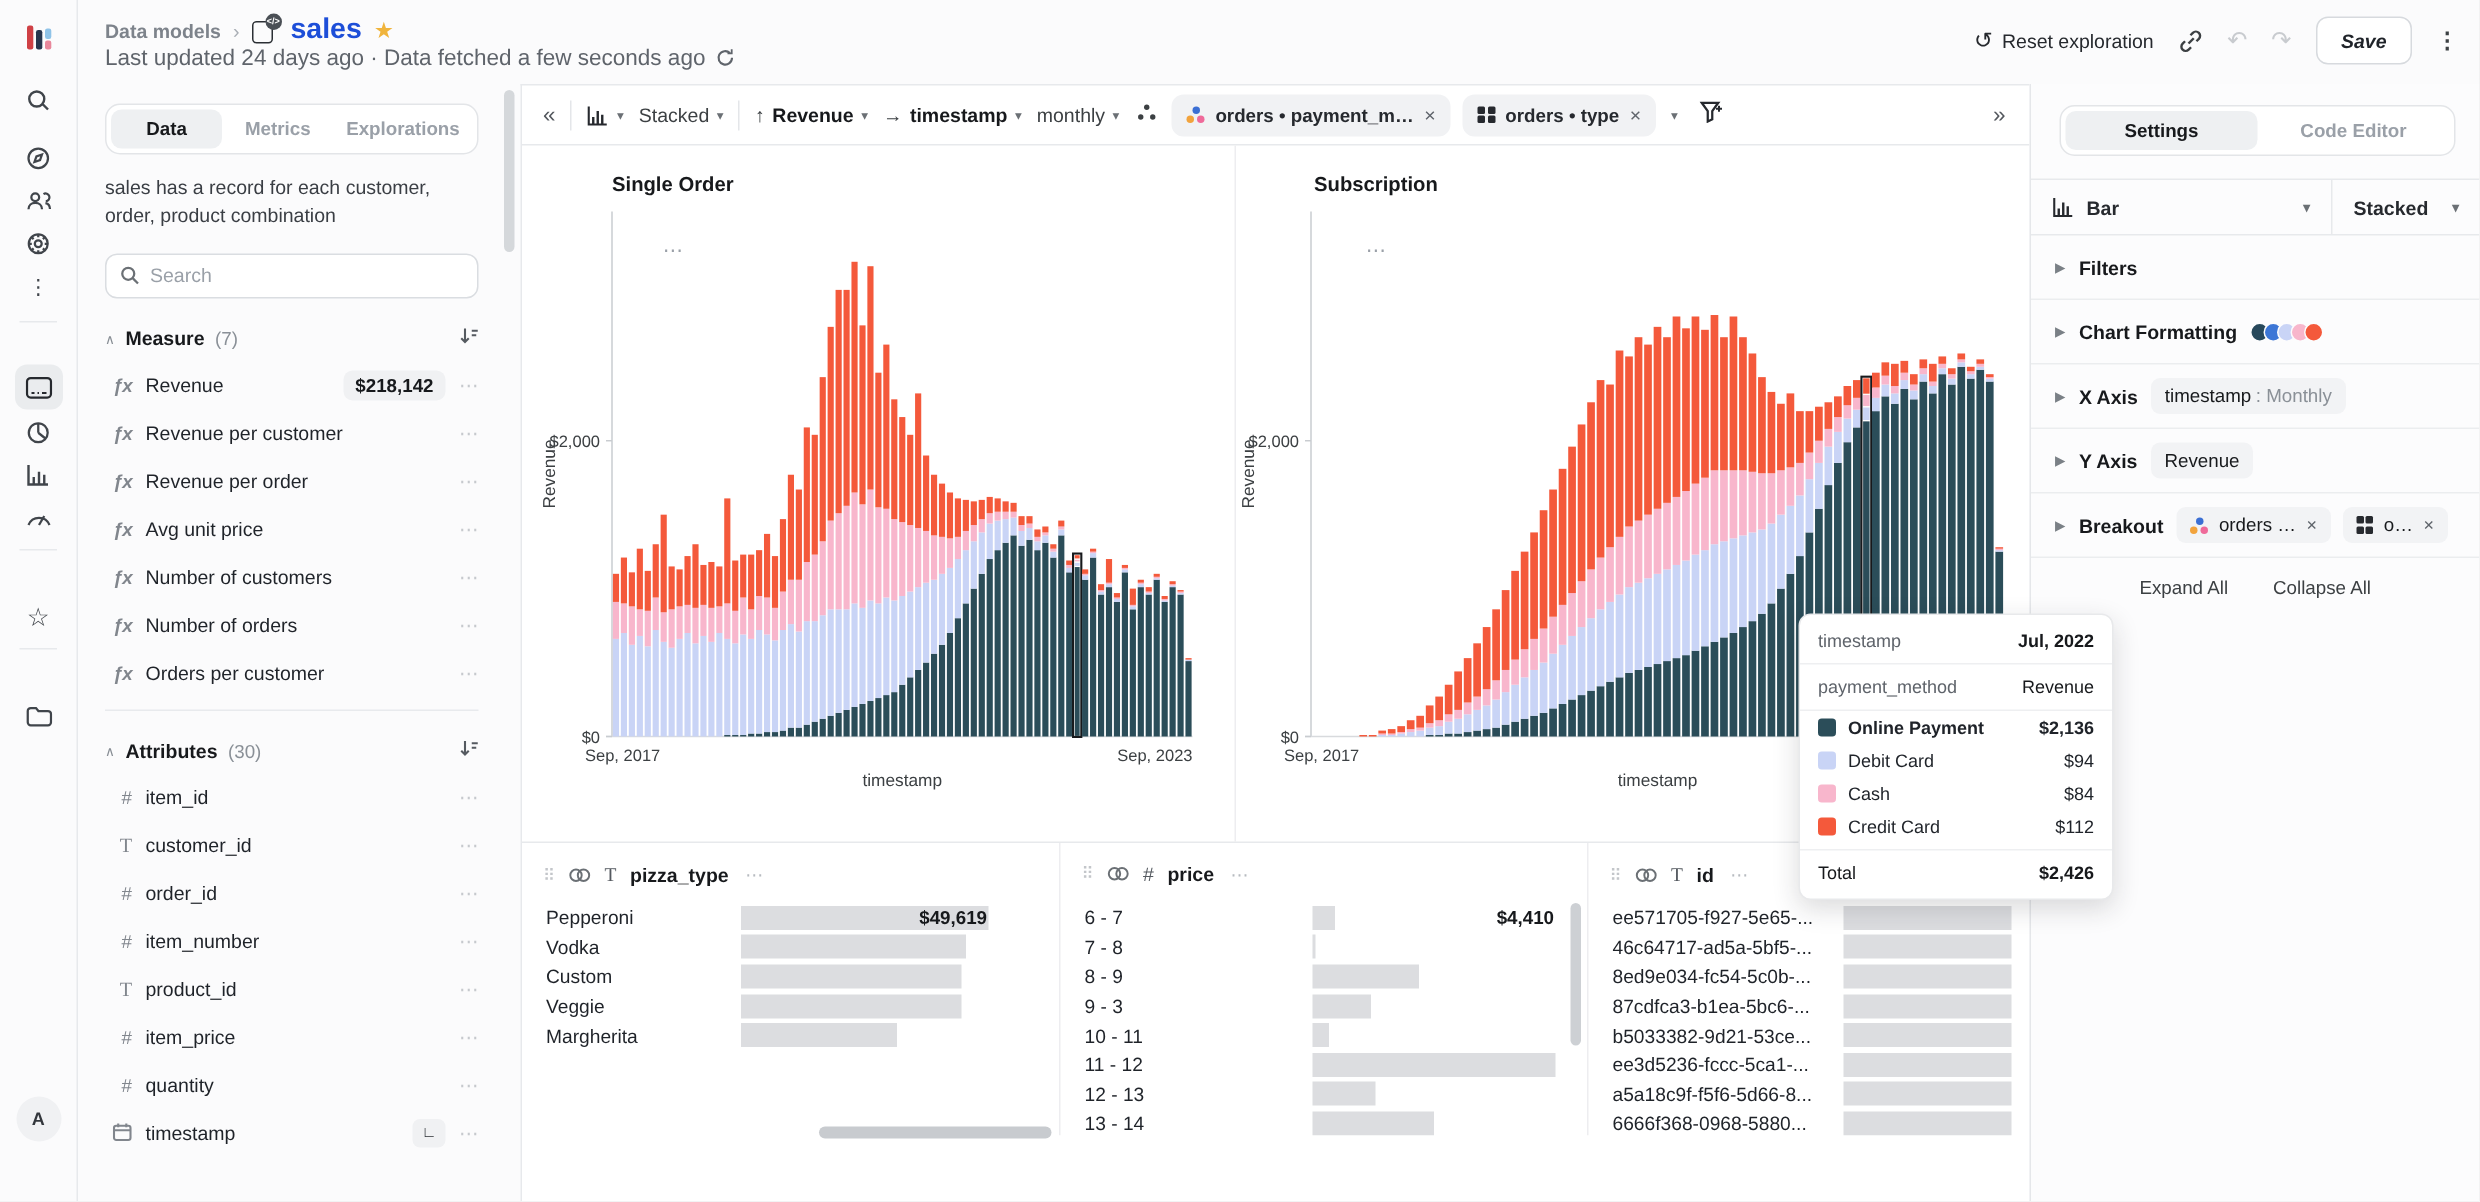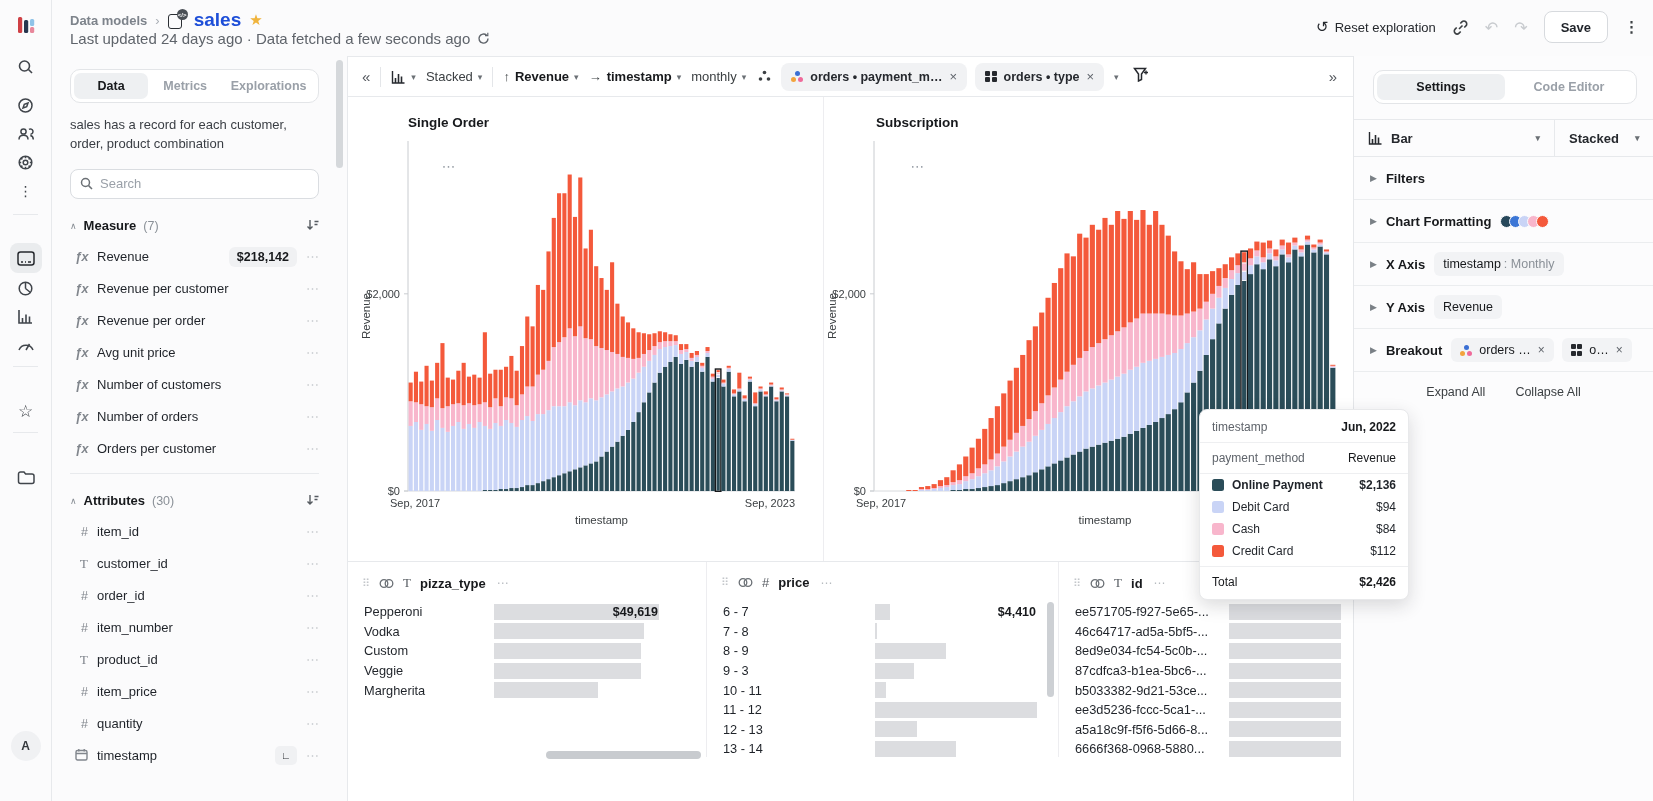--- a/index.html
+++ b/index.html
@@ -24,21 +24,21 @@
   .doc-ic .pg { position:absolute; left:0; bottom:0; width:14px; height:15px; border:1.6px solid #2b2f34; border-radius:3px; }
   .doc-ic .bub { position:absolute; right:-2px; top:-2px; width:11px; height:11px; border-radius:50%; background:#4a4f55; color:#fff; font-size:6px; display:flex; align-items:center; justify-content:center; font-weight:bold; }
   .crumb-entity { font-weight:700; color:#1d4ed8; font-size:19px; }
   .crumb-star { color:#f0b43c; font-size:15px; }
   .updated { position:absolute; left:18px; top:30px; font-size:15px; color:#5f646b; display:flex; gap:7px; align-items:center; }
   .hdr-right { position:absolute; right:14px; top:10px; height:34px; display:flex; align-items:center; gap:16px; }
   .reset-btn { display:flex; align-items:center; gap:6px; font-size:13px; font-weight:500; color:#26292e; }
   .reset-btn .g { font-size:15px; }
   .hic { color:#53575d; display:flex; align-items:center; }
   .hic.dis { color:#c8cbcf; font-size:16px; }
-  .save-btn { height:32px; padding:0 16px; background:#fff; border:1px solid #d7dade; border-radius:8px; font-weight:700; font-size:13px; display:flex; align-items:center; }
+  .save-btn { height:32px; padding:0 16px; background:#fff; border:1px solid #d7dade; border-radius:8px; font-weight:700; font-size:13px; display:flex; align-items:center;font-style:italic; }
   .kebab { color:#3c4043; font-size:15px; font-weight:bold; }
 
   
   .sidebar { position:absolute; left:52px; top:56px; bottom:0; width:281px; }
   .tabs { margin:13px 14px 0 18px; height:34px; border:1px solid #e3e5e8; background:#fff; border-radius:10px; display:flex; padding:3px; }
   .tab { flex:1; display:flex; align-items:center; justify-content:center; font-size:12.5px; font-weight:600; color:#9aa0a8; border-radius:7px; white-space:nowrap; padding:0 6px; }
   .tab.on { background:#eef0f2; color:#17191c; font-weight:700; }
   .desc { margin:13px 16px 0 18px; font-size:13px; color:#3a3e44; line-height:1.45; }
   .search { margin:15px 14px 0 18px; height:30px; border:1px solid #dadde1; border-radius:8px; background:#fff; display:flex; align-items:center; gap:7px; padding:0 9px; }
   .search input { border:0; outline:0; flex:1; font-size:13px; font-family:inherit; color:#1f2329; background:transparent; }
@@ -1225,21 +1225,21 @@
     </div>
     <div class="expand-row">
       <span>Expand All</span>
       <span>Collapse All</span>
     </div>
   </div>
 
   <div class="tooltip">
     <div class="tt-row bb">
       <span class="tt-k">timestamp</span>
-        <span class="tt-v b">Jun, 2022</span>
+        <span class="tt-v b">Jul, 2022</span>
     </div>
     <div class="tt-row bb">
       <span class="tt-k">payment_method</span>
         <span class="tt-v">Revenue</span>
     </div>
     <div id="tt-legend">
         <div class="tt-leg">
           <span class="sw" style="background: rgb(43, 77, 89);"></span>
           <span class="nm b">Online Payment</span>
           <span class="vl b">$2,136</span>

